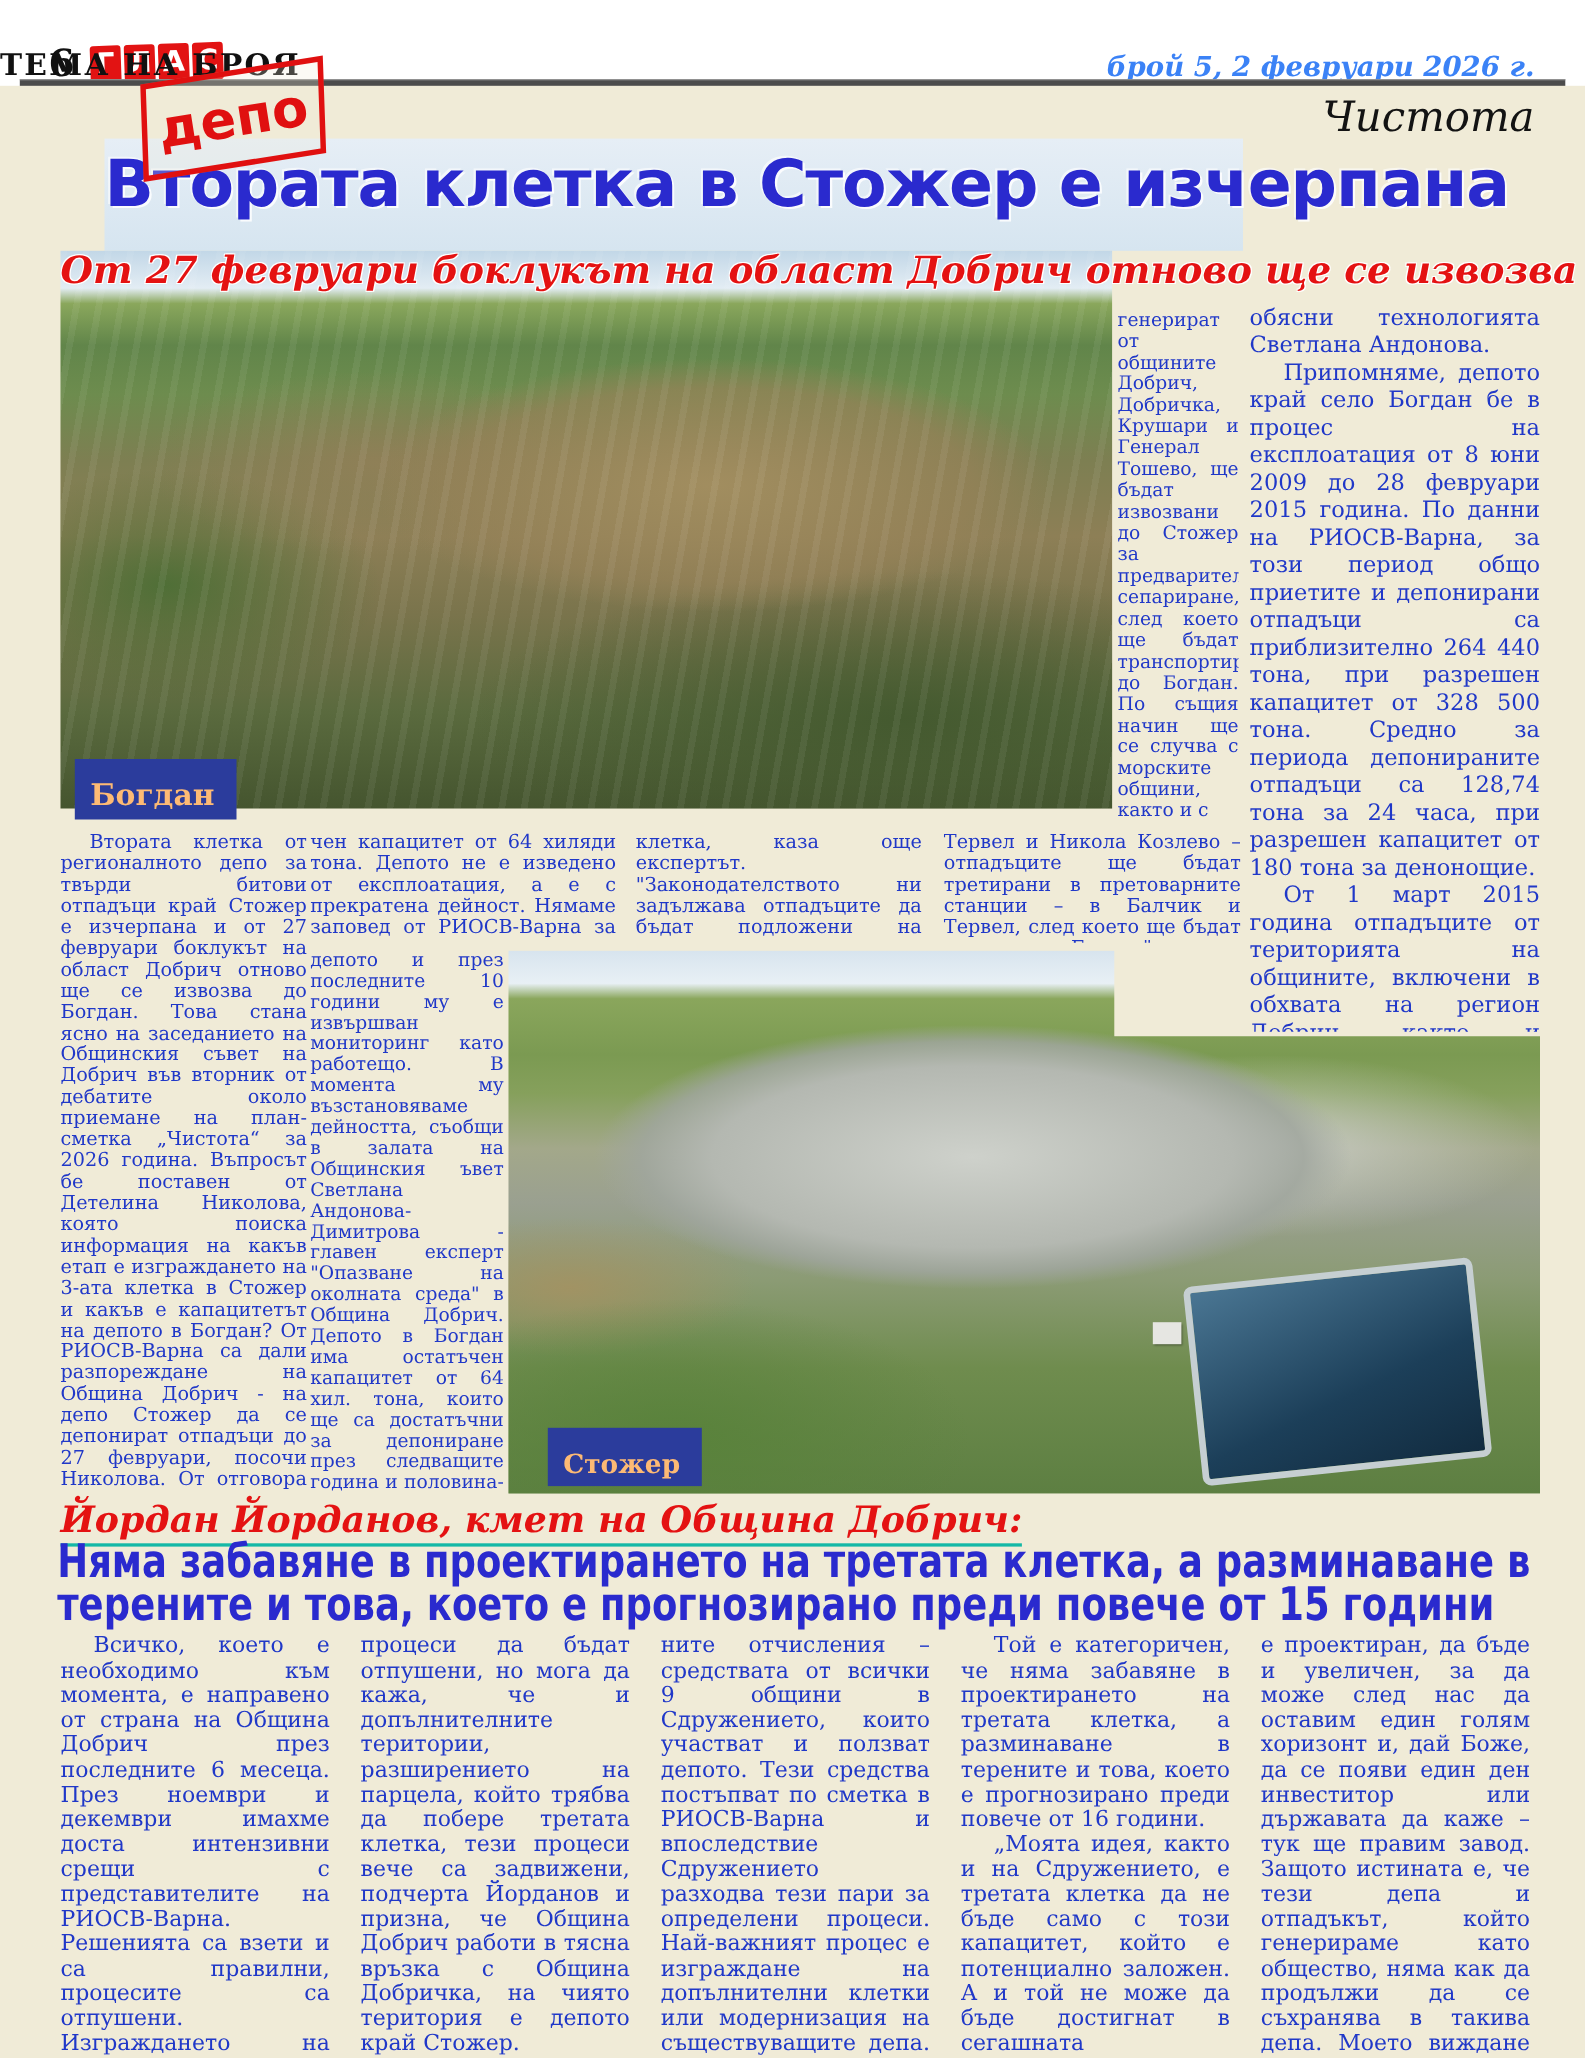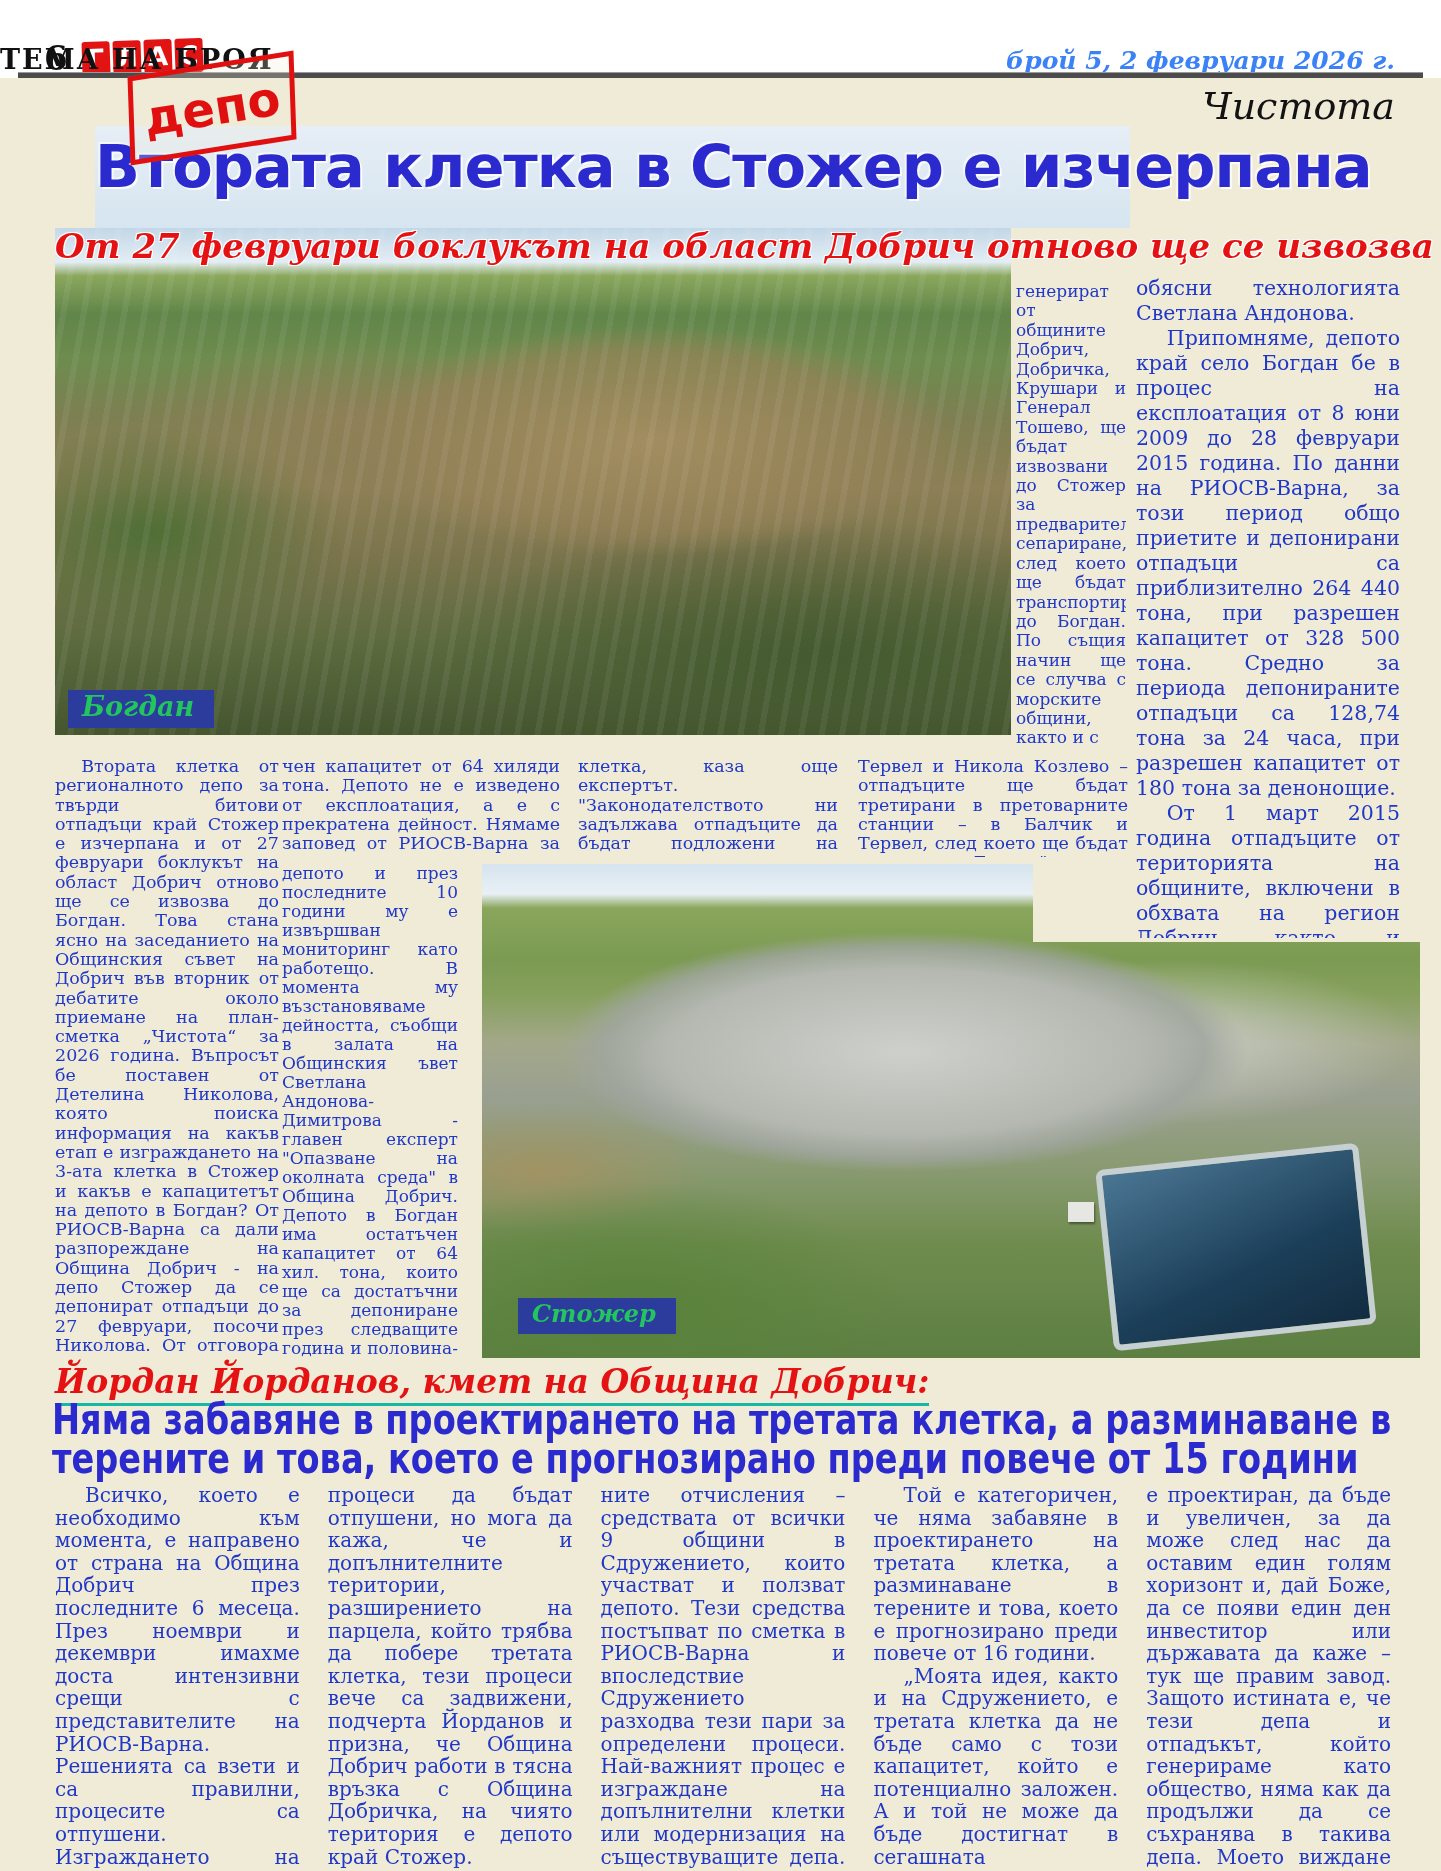--- a/index.html
+++ b/index.html
@@ -35,35 +35,35 @@
        text-shadow:1px 1px 0 #fff,-1px -1px 0 #fff,1px -1px 0 #fff,-1px 1px 0 #fff;}
   
   .photo1{left:55px;top:228px;width:956px;height:507px;z-index:1;
     background:
       repeating-linear-gradient(100deg,rgba(255,255,255,.06) 0 6px,transparent 6px 20px),
       radial-gradient(ellipse 430px 160px at 62% 42%,rgba(163,142,96,.95),rgba(150,130,88,.7) 55%,transparent 72%),
       radial-gradient(ellipse 300px 120px at 30% 38%,rgba(146,128,88,.85),transparent 70%),
       radial-gradient(ellipse 260px 140px at 10% 60%,rgba(74,110,52,.9),transparent 75%),
       radial-gradient(ellipse 520px 180px at 80% 84%,rgba(66,88,46,.9),transparent 75%),
       linear-gradient(180deg,#c2d7e7 0px,#e3edf4 34px,#8aa75c 48px,#61854a 86px,#6d8c4e 130px,#7d7f52 190px,#8d7f56 260px,#7a744c 330px,#5a6a3e 420px,#45552f 507px);}
-  .photo2{left:482px;top:864px;width:938px;height:494px;z-index:1;
+  .photo2{left:462px;top:864px;width:938px;height:494px;z-index:1;
     clip-path:polygon(0 0,551px 0,551px 78px,938px 78px,938px 494px,0 494px);
     background:
       radial-gradient(ellipse 430px 150px at 45% 38%,#ced1cb,#b4b8b1 55%,rgba(160,166,158,.85) 70%,transparent 80%),
       radial-gradient(ellipse 320px 110px at 74% 36%,rgba(203,206,200,.9),transparent 75%),
       radial-gradient(ellipse 360px 170px at 16% 90%,rgba(88,130,58,.95),transparent 75%),
       radial-gradient(ellipse 240px 90px at 6% 62%,rgba(164,146,98,.9),transparent 70%),
       linear-gradient(180deg,#d7e4ee 0px,#e8f0f5 30px,#8aa65c 44px,#7b9a52 95px,#86a05c 130px,#a3a88a 180px,#9aa090 230px,#8b9b74 300px,#6f8c4e 380px,#5d7f42 494px);}
   .pond{position:absolute;left:622px;top:292px;width:252px;height:170px;
     background:linear-gradient(160deg,#4a7693 0%,#1c3f59 60%,#122c40);
     border:6px solid #c6cfd2;border-radius:8px;transform:rotate(-6deg);}
   .hut{position:absolute;left:586px;top:338px;width:26px;height:20px;background:#e6e6e2;
     box-shadow:1px 2px 2px rgba(0,0,0,.4);}
-  .photo-label{position:absolute;background:#2b3c9c;color:#22c55e;font-style:italic;font-weight:bold;
-    padding:1px 20px 6px 14px;}
+  .photo-label{position:absolute;background:#2b3c9c;color:#fdba74;font-weight:bold;
+    padding:18px 20px 6px 14px;}
   .lbl1{left:13px;top:462px;font-size:27px;}
   .lbl2{left:36px;top:434px;font-size:24px;}
   
   .blue{color:#2038c8;text-align:justify;overflow:hidden;}
   .blue p{margin:0;}
   .indent{text-indent:1.5em;}
   .colA{left:1016px;top:282px;width:110px;height:468px;font-size:17px;line-height:19.4px;}
   .colR{left:1136px;top:276px;width:264px;height:662px;font-size:20.5px;line-height:25px;}
   .colM{font-size:17.5px;line-height:19.3px;}
   .col1{left:55px;top:757px;width:224px;height:602px;}

